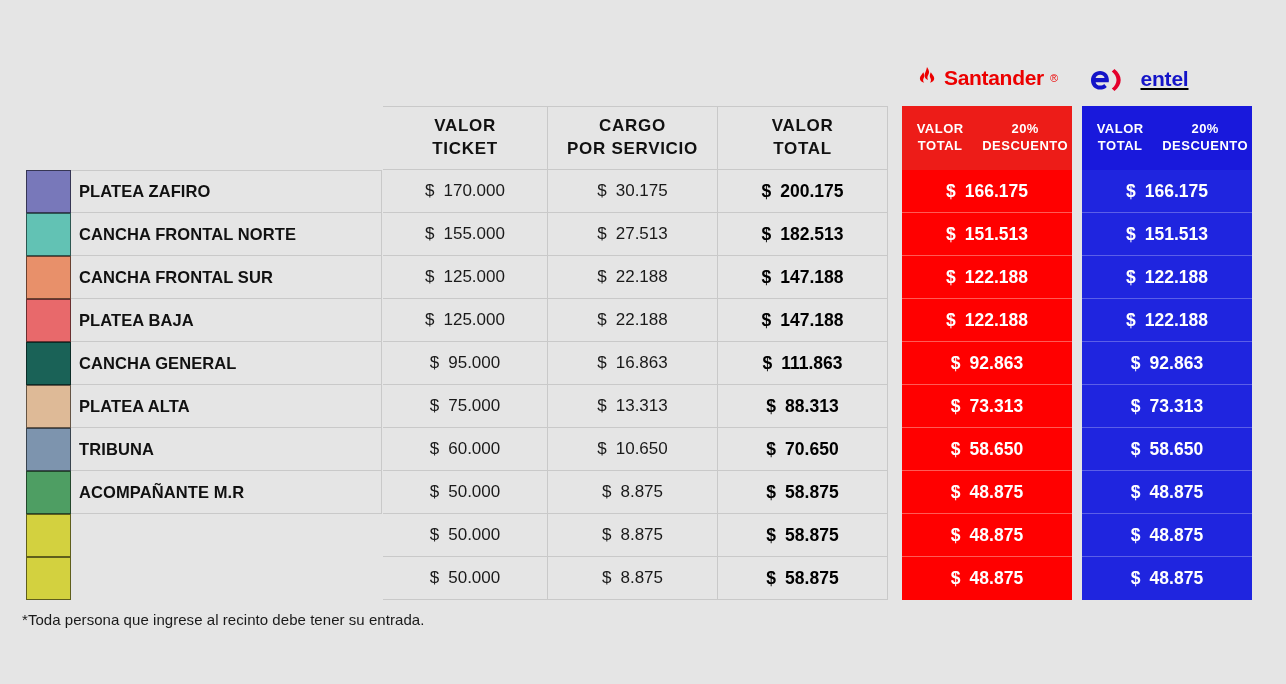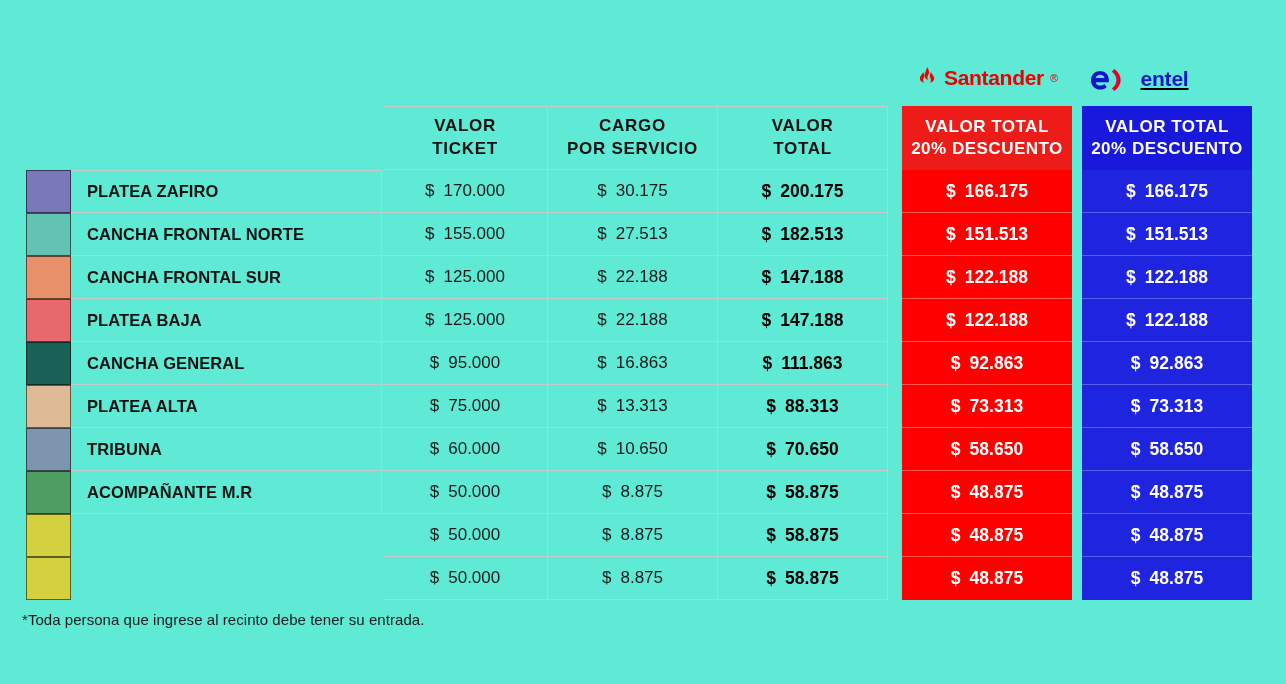--- a/index.html
+++ b/index.html
@@ -3,21 +3,21 @@
 <meta charset="utf-8">
 <style>
   * { box-sizing: border-box; margin: 0; padding: 0; }
   html, body {
     width: 1286px;
     height: 684px;
     background: #ffffff;
     font-family: "Liberation Sans", sans-serif;
     overflow: hidden;
   }
-  .page { position: relative; width: 1286px; height: 684px; background: #5eead4; }
+  .page { position: relative; width: 1286px; height: 684px; background: #e5e5e5; }
 
   
   .logo-row { position: absolute; top: 66px; left: 0; width: 1286px; height: 34px; }
   .logo { position: absolute; display: flex; align-items: center; gap: 6px; }
   .logo-santander { left: 902px; width: 170px; justify-content: center; }
   .logo-entel { left: 1056px; width: 168px; justify-content: center; text-decoration: underline; }
   .santander-word {
     font-size: 21px; font-weight: bold; color: #EC0000;
     letter-spacing: -0.3px; font-family: "Liberation Sans", sans-serif;
   }
@@ -34,21 +34,21 @@
   .swatch-col { position: absolute; left: 26px; top: 64px; width: 45px; }
   .swatch {
     width: 45px; height: 43px;
     border: 1px solid rgba(0,0,0,0.55);
     margin-bottom: 0px;
   }
 
   .name-col { position: absolute; left: 71px; top: 64px; width: 311px; }
   .name-cell {
     height: 43px; display: flex; align-items: center;
-    padding-left: 16px;
+    padding-left: 8px;
     border-bottom: 1px solid #c9c9c9;
     border-right: 1px solid #c9c9c9;
     font-size: 16.5px; font-weight: bold; color: #111;
     letter-spacing: 0.1px;
     white-space: nowrap;
   }
   .name-cell.first { border-top: 1px solid #c9c9c9; }
 
   .num-grid {
     position: absolute; left: 382px; top: 0;
@@ -76,23 +76,23 @@
   }
   .num-cell.bold { font-weight: bold; font-size: 17.5px; color: #000; }
   .num-cell .cur { margin-right: 9px; }
 
   
   .promo { position: absolute; top: 0; width: 170px; }
   .promo-santander { left: 902px; }
   .promo-entel { left: 1082px; }
 
   .promo-head {
-    height: 64px; display: flex; flex-direction: column;
+    height: 64px; display: flex; flex-direction: row;
     align-items: center; justify-content: center;
-    color: #fff; font-weight: bold; font-size: 17px;
+    color: #fff; font-weight: bold; font-size: 13px;
     letter-spacing: 0.5px; line-height: 1.3; text-align: center;
   }
   .promo-cell {
     height: 43px; display: flex; align-items: center; justify-content: center;
     color: #fff; font-weight: bold; font-size: 17.5px;
   }
   .promo-cell .cur { margin-right: 9px; }
   .ps .promo-head { background: #ED1C18; }
   .ps .promo-cell { background: #FF0000; border-bottom: 1px solid #ff5a55; }
   .pe .promo-head { background: #1919DC; }

